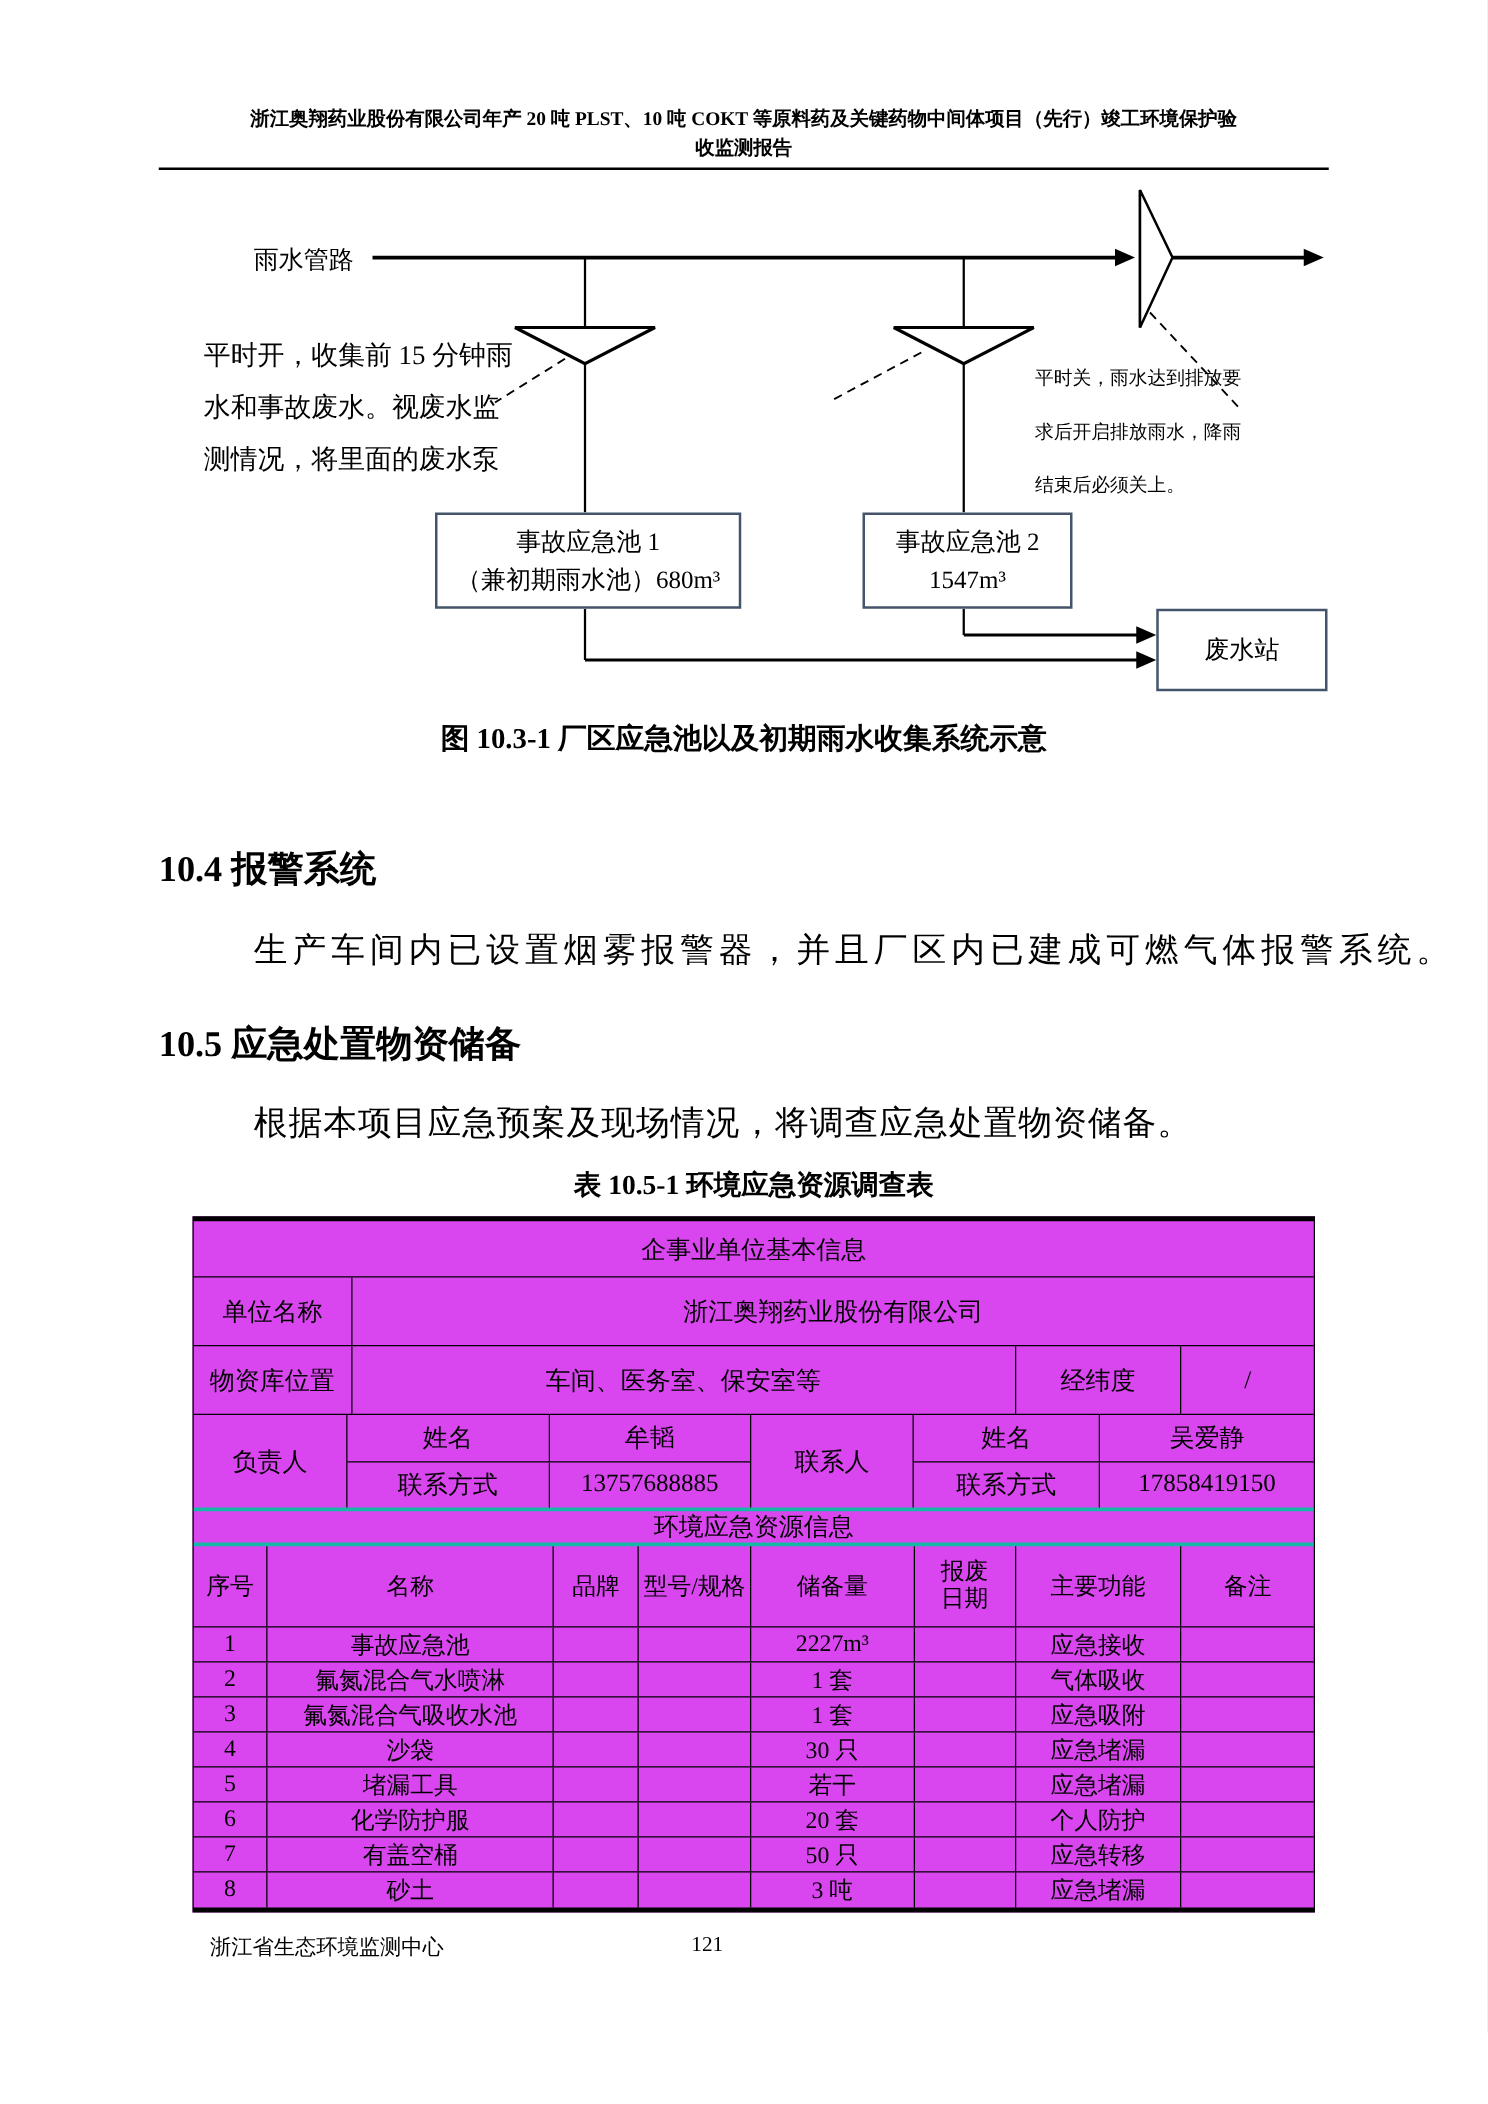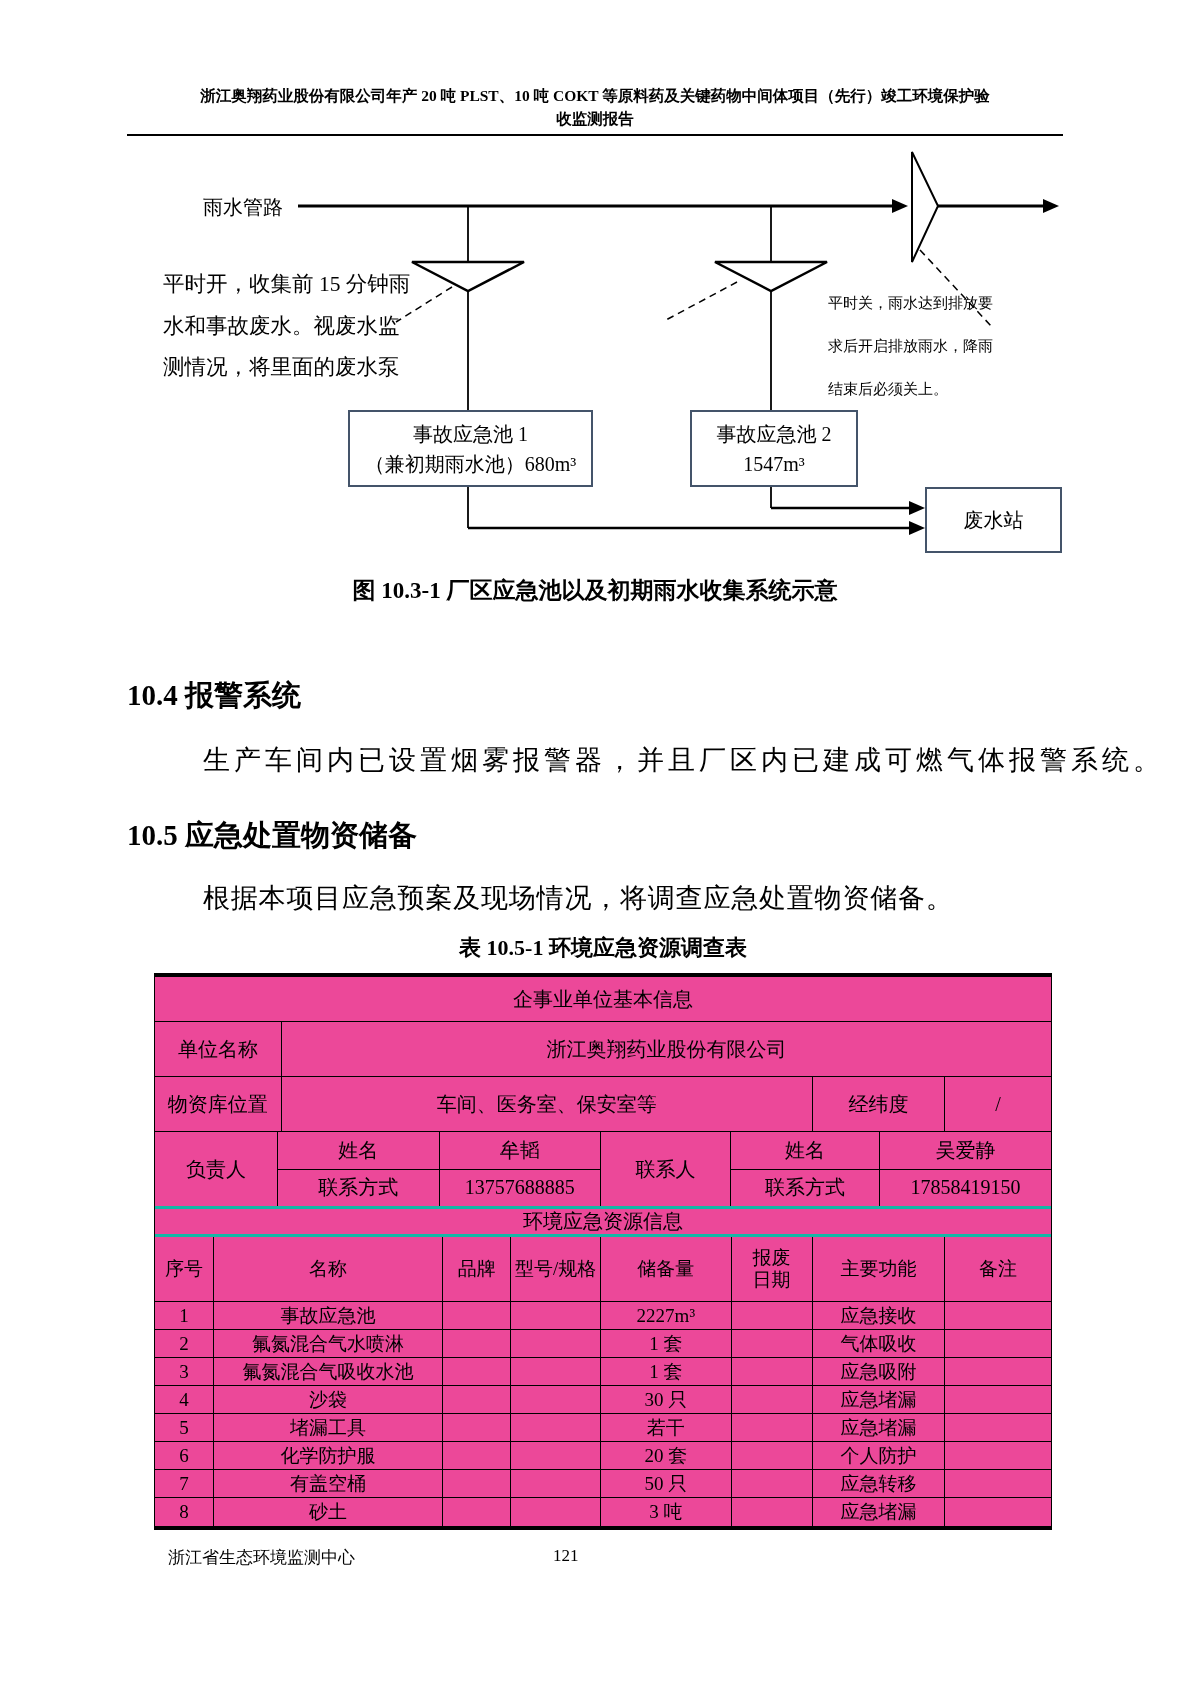--- a/index.html
+++ b/index.html
@@ -45,21 +45,21 @@
   .para { left:187px; font-size:27px;margin-left:16px; }
   .p-104 { top:742px; letter-spacing:4px; }
   .p-105 { top:880px; letter-spacing:0.8px; }
   .tbl-title { left:154px; top:933px; width:898px; text-align:center;
     font-size:22px; font-weight:bold; }
 
   
   .tbl { left:154px; top:973px; width:898px;
     border-left:1.5px solid #000; border-right:1.5px solid #000;
     border-top:4px solid #000; border-bottom:4px solid #000;
-    font-size:20px; background:#ec4899; }
+    font-size:20px; background:#d946ef; }
   .trow { display:flex; border-bottom:1.5px solid #000; }
   .trow.thick { border-bottom:3px solid #14b8a6; }
   .trow:last-child { border-bottom:none; }
   .rh45 { height:45px; } .rh55 { height:55px; } .rh77 { height:77px; }
   .rh28 { height:28px; } .rh65 { height:65px; }
   .tcell { display:flex; align-items:center; justify-content:center;
     text-align:center; border-right:1.5px solid #000; overflow:hidden; }
   .tcell:last-child { border-right:none; }
   .sect-cell { width:100%; display:flex; align-items:center; justify-content:center; }
   .subcol { display:flex; flex-direction:column; }

